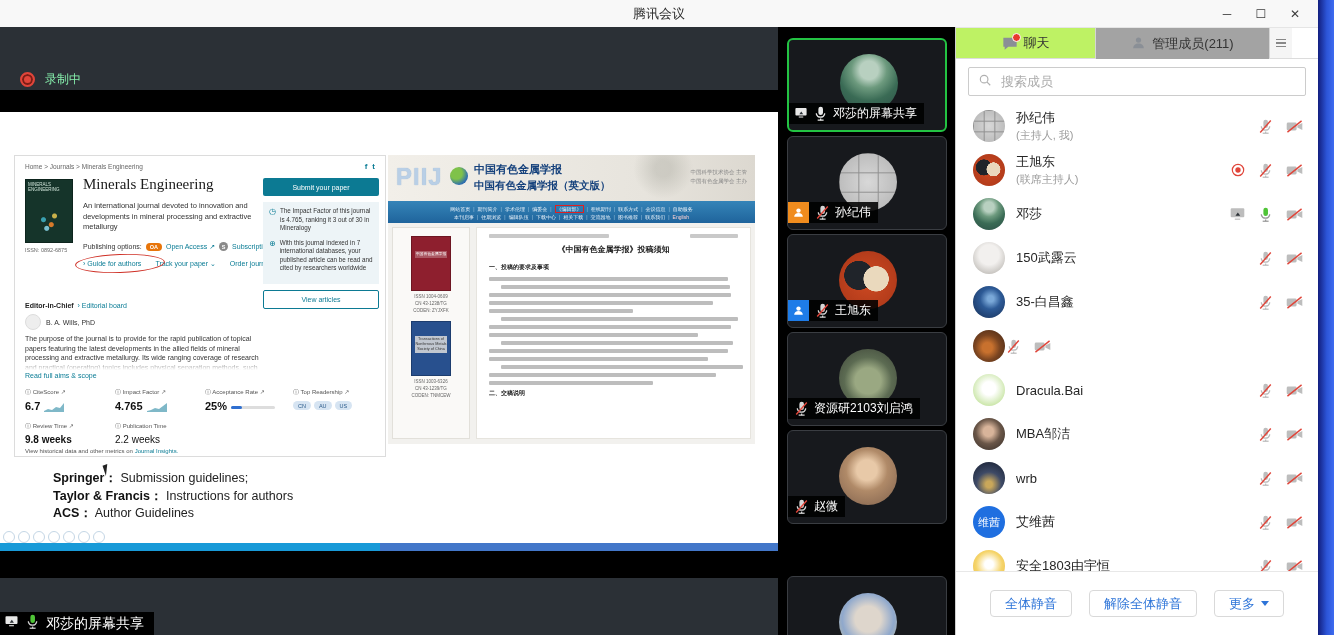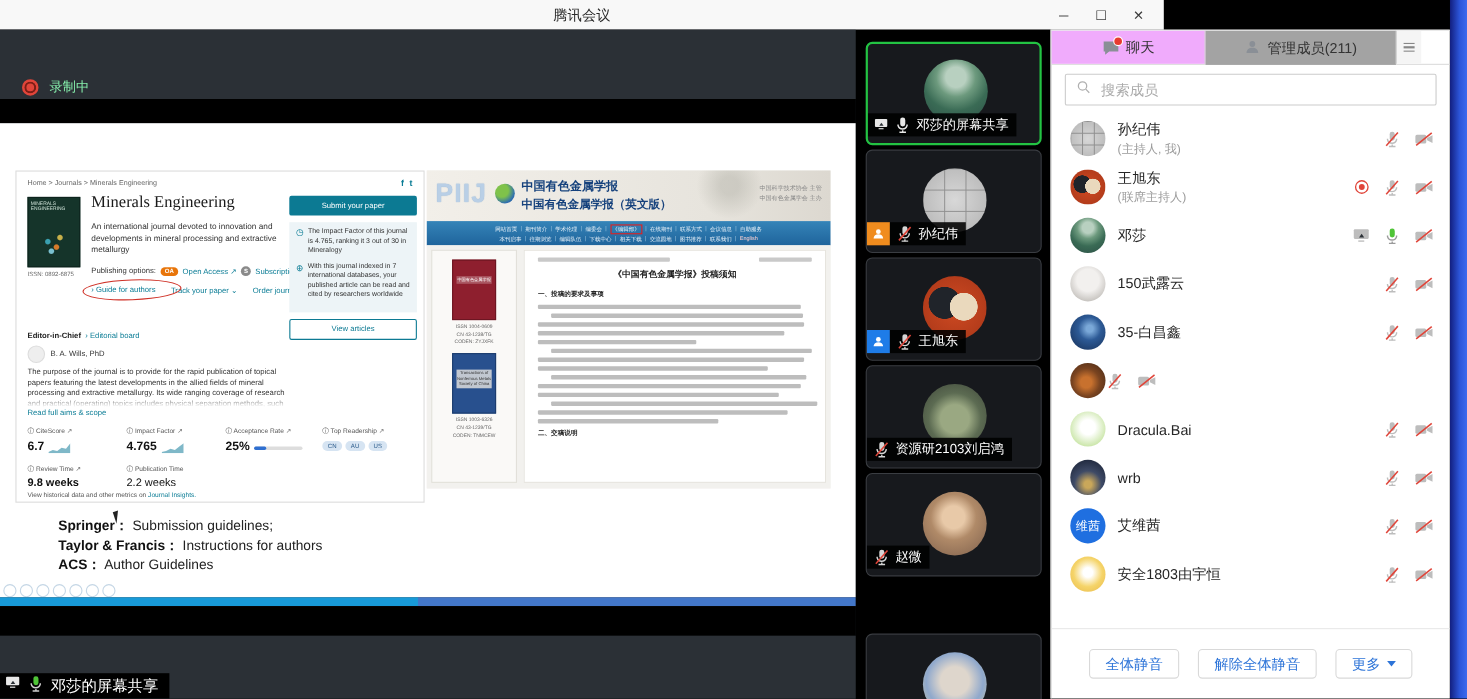--- a/index.html
+++ b/index.html
@@ -2,21 +2,21 @@
 <html><head>
 <meta charset="utf-8">
 <style>
   html,body{margin:0;padding:0;width:1334px;height:635px;overflow:hidden;
     font-family:"Liberation Sans","DejaVu Sans",sans-serif;background:#000;}
   .wall{position:absolute;right:0;top:0;width:16px;height:635px;
     background:linear-gradient(90deg,#121e7e,#2c55d8 55%,#3e6bf0);}
   .app{position:absolute;left:0;top:0;width:1318px;height:635px;background:#000;}
 
   
-  .titlebar{position:absolute;left:0;top:0;width:1058px;height:27px;background:#f8f8f8;}
+  .titlebar{position:absolute;left:0;top:0;width:1318px;height:27px;background:#f8f8f8;}
   .tb-title{position:absolute;left:0;right:0;top:5px;text-align:center;font-size:13px;color:#2b2b2b;}
   .tb-ctrls{position:absolute;right:6px;top:0;height:27px;display:flex;align-items:center;}
   .tb-btn{width:34px;height:27px;display:flex;align-items:center;justify-content:center;
     font-size:12px;color:#3c3c3c;cursor:default;}
 
   
   .stage{position:absolute;left:0;top:27px;width:778px;height:608px;background:#2b3036;}
   .mtoolbar{position:absolute;left:0;top:0;width:100%;height:63px;background:#2b3036;}
   .recwrap{position:absolute;left:20px;top:44px;display:flex;align-items:center;gap:10px;}
   .recdot{width:11px;height:11px;border-radius:50%;border:2px solid #e0453a;background:#e0453a;
@@ -151,21 +151,21 @@
   .b-blue{background:#1e7ce8;}
   .tlabel{background:rgba(0,0,0,.88);display:flex;align-items:center;gap:4px;padding:0 7px 0 5px;height:21px;}
   .tname{color:#fff;font-size:12px;white-space:nowrap;}
   .ticon{display:flex;align-items:center;}
 
   
   .panel{position:absolute;left:955px;top:27px;width:363px;height:608px;background:#fff;
     border-left:1px solid #d0d0d0;box-sizing:border-box;display:flex;flex-direction:column;}
   .tabbar{height:30px;display:flex;border-bottom:1px solid #dcdcdc;border-top:1px solid #e5e5e5;}
   .tab{display:flex;align-items:center;justify-content:center;gap:6px;font-size:13px;color:#333;}
-  .tab-chat{width:139px;background:#f0abfc;border-right:1px solid #d5d5d5;}
+  .tab-chat{width:139px;background:#bef264;border-right:1px solid #d5d5d5;}
   .tab-members{width:173px;background:#a3a3a3;margin-bottom:-1px;}
   .burger{width:22px;background:#f5f5f5;border-left:1px solid #d5d5d5;display:flex;flex-direction:column;
     align-items:center;justify-content:center;gap:2px;}
   .burger i{display:block;width:10px;height:1.5px;background:#888;}
   .chaticon{position:relative;display:flex;}
   .chaticon .dot{position:absolute;right:-3px;top:-3px;width:7px;height:7px;border-radius:50%;
     background:#e83a2f;border:1px solid #fff;}
   .searchwrap{padding:8px 12px 8px;}
   .searchbox{height:27px;border:1px solid #ccc;border-radius:2px;display:flex;align-items:center;
     gap:7px;padding:0 9px;background:#fff;}
@@ -813,20 +813,44 @@
             <span style="display: flex;">
               <svg width="19" height="17" viewBox="0 0 26 24">
                 <rect x="2" y="6.5" width="14" height="11" rx="2" fill="#bdbdbd"></rect>
                 <polygon points="17,10.5 24,7 24,17 17,13.5" fill="#bdbdbd"></polygon>
                 <line x1="3" y1="20" x2="23" y2="4" stroke="#e0453a" stroke-width="2"></line>
               </svg>
             </span>
           </div>
         </div>
         <div class="mrow">
+          <div class="mavatar" data-avatar="portrait"></div>
+          <div class="mtext">
+            <div class="mname">MBA邹洁</div>
+          </div>
+          <div class="micons">
+            <span style="display: flex;">
+              <svg width="17" height="17" viewBox="0 0 24 24">
+                <rect x="9" y="2.5" width="6.5" height="11.5" rx="3.2" fill="#bdbdbd"></rect>
+                <path d="M6.2 11.5v1.3a6 6 0 0 0 11.6 0v-1.3" fill="none" stroke="#bdbdbd" stroke-width="1.8"></path>
+                <line x1="12.2" y1="19" x2="12.2" y2="21.5" stroke="#bdbdbd" stroke-width="1.8"></line>
+                <line x1="8" y1="21.5" x2="16.4" y2="21.5" stroke="#bdbdbd" stroke-width="1.8"></line>
+                <line x1="4.5" y1="20.5" x2="19.5" y2="3.5" stroke="#e0453a" stroke-width="2"></line>
+              </svg>
+            </span>
+            <span style="display: flex;">
+              <svg width="19" height="17" viewBox="0 0 26 24">
+                <rect x="2" y="6.5" width="14" height="11" rx="2" fill="#bdbdbd"></rect>
+                <polygon points="17,10.5 24,7 24,17 17,13.5" fill="#bdbdbd"></polygon>
+                <line x1="3" y1="20" x2="23" y2="4" stroke="#e0453a" stroke-width="2"></line>
+              </svg>
+            </span>
+          </div>
+        </div>
+        <div class="mrow">
           <div class="mavatar" data-avatar="nightcity"></div>
           <div class="mtext">
             <div class="mname">wrb</div>
           </div>
           <div class="micons">
             <span style="display: flex;">
               <svg width="17" height="17" viewBox="0 0 24 24">
                 <rect x="9" y="2.5" width="6.5" height="11.5" rx="3.2" fill="#bdbdbd"></rect>
                 <path d="M6.2 11.5v1.3a6 6 0 0 0 11.6 0v-1.3" fill="none" stroke="#bdbdbd" stroke-width="1.8"></path>
                 <line x1="12.2" y1="19" x2="12.2" y2="21.5" stroke="#bdbdbd" stroke-width="1.8"></line>

